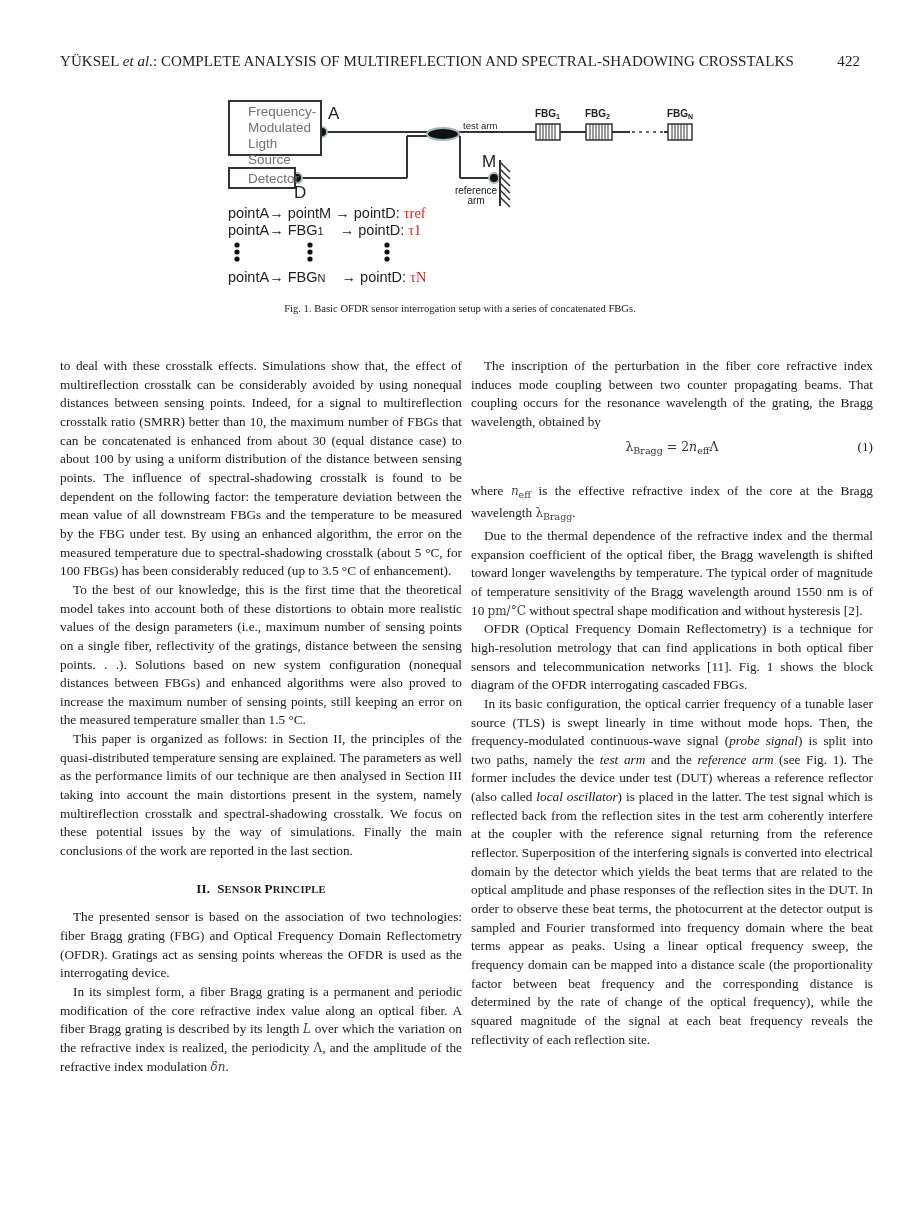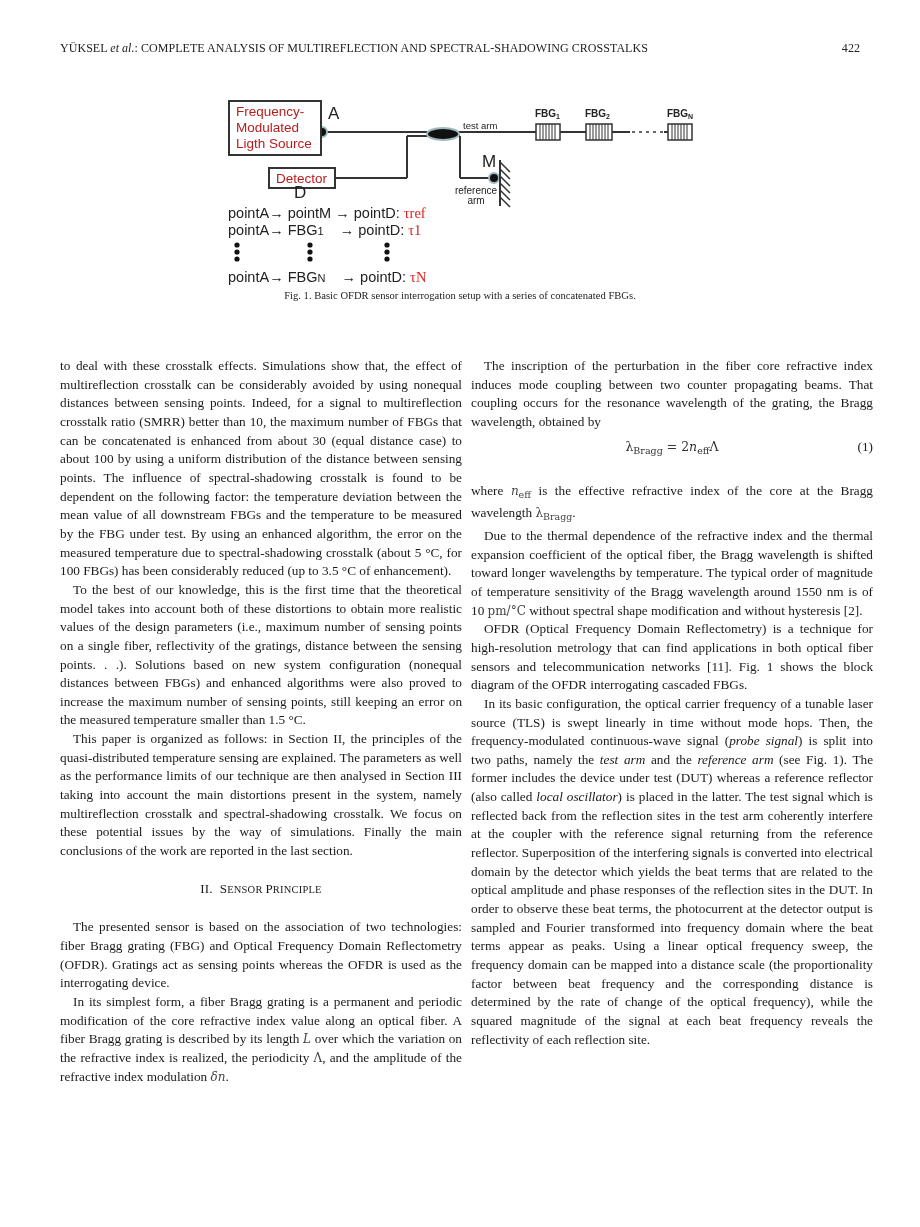--- a/index.html
+++ b/index.html
@@ -1,38 +1,38 @@
 <!DOCTYPE html>
 <html><head>
 <meta charset="utf-8">
 <style>
   html, body { margin:0; padding:0; background:#fff; }
   body { width:920px; height:1227px; position:relative; overflow:hidden;
          font-family:"Liberation Serif", serif; color:#1a1a1a; }
-  .running-head { position:absolute; top:41px; left:60px; right:60px; height:14px;
-         font-size:12px; letter-spacing:0.05px; color:#222; }
+  .running-head { position:absolute; top:53px; left:60px; right:60px; height:14px;
+         font-size:15px; letter-spacing:0.05px; color:#222; }
   .running-head .title { position:absolute; left:0; top:0; }
   .running-head .page { position:absolute; right:0; top:0; }
   .running-head i { font-style:italic; }
 
   .figure { position:absolute; left:222px; top:96px; width:480px; height:190px;
             font-family:"Liberation Sans", sans-serif; }
-  .box { position:absolute; border:2px solid #333; background:#fff; color:#b91c1c;
-         font-size:13.5px; line-height:16px; padding:2px 6px; box-sizing:border-box; }
+  .box { position:absolute; border:2px solid #333; background:#fff; color:#737373;
+         font-size:13.5px; line-height:16px; padding:2px 18px; box-sizing:border-box; }
   .lbl { position:absolute; color:#222; }
-  .fig-caption { position:absolute; top:290px; left:0; width:920px; text-align:center;
+  .fig-caption { position:absolute; top:303px; left:0; width:920px; text-align:center;
                  font-size:10.6px; color:#222; }
 
   .col { position:absolute; top:357px; width:402px; font-size:13.25px; line-height:18.65px;
          text-align:justify; hyphens:manual; }
   .col.left { left:60px; }
   .col.right { left:471px; }
   .col p { margin:0; text-indent:13px; }
   .col p.noind { text-indent:0; }
-  .col .sec-head { text-align:center; text-indent:0; margin:19px 0 19px 0; font-size:13px; letter-spacing:0.2px; }
+  .col .sec-head { text-align:center; text-indent:0; margin:19px 0 9px 0; font-size:13px; letter-spacing:0.2px;font-weight:bold; }
   .col .sec-head .sc { font-size:10.5px; }
   .col .eq { position:relative; text-indent:0; text-align:center; height:20px; margin:6px 0 24px 0;
              font-family:"DejaVu Serif", serif; font-size:12.5px; color:#333; }
   .col .eq .num { position:absolute; right:0; top:0; font-family:"Liberation Serif", serif; font-size:13.25px; color:#1a1a1a; }
   .math { font-family:"DejaVu Serif", serif; font-size:12px; color:#444; }
   .sub { font-size:9.5px; vertical-align:-3px; }
   i.it { font-style:italic; }
   .tau { font-family:"Liberation Serif", serif; color:#e02020; }
 </style>
 </head>
@@ -104,21 +104,21 @@
         <circle cx="165" cy="156" r="2.6"></circle>
         <circle cx="165" cy="163" r="2.6"></circle>
     </g>
   </svg>
 
   <div class="box" style="left:6px;top:4px;width:94px;height:56px;">
     <div>Frequency-</div>
     <div>Modulated</div>
     <div>Ligth Source</div>
   </div>
-  <div class="box" style="left:6px;top:71px;width:68px;height:22px;line-height:16px;margin-left:40px;">Detector</div>
+  <div class="box" style="left:6px;top:71px;width:68px;height:22px;line-height:16px;">Detector</div>
 
   <div class="lbl" style="left:106px;top:8px;font-size:17px;">A</div>
   <div class="lbl" style="left:72px;top:87px;font-size:17px;">D</div>
   <div class="lbl" style="left:260px;top:56px;font-size:17px;">M</div>
   <div class="lbl" style="left:241px;top:24px;font-size:9.5px;">test arm</div>
   <div class="lbl" style="left:232px;top:90px;font-size:10px;line-height:10px;text-align:center;width:44px;">
     <div>reference</div>
     <div>arm</div>
   </div>
   <div class="lbl" style="left:313px;top:12px;font-size:10px;font-weight:bold;"><span>FBG</span><span class="sub" style="font-size:7px;vertical-align:-2px;">1</span></div>

